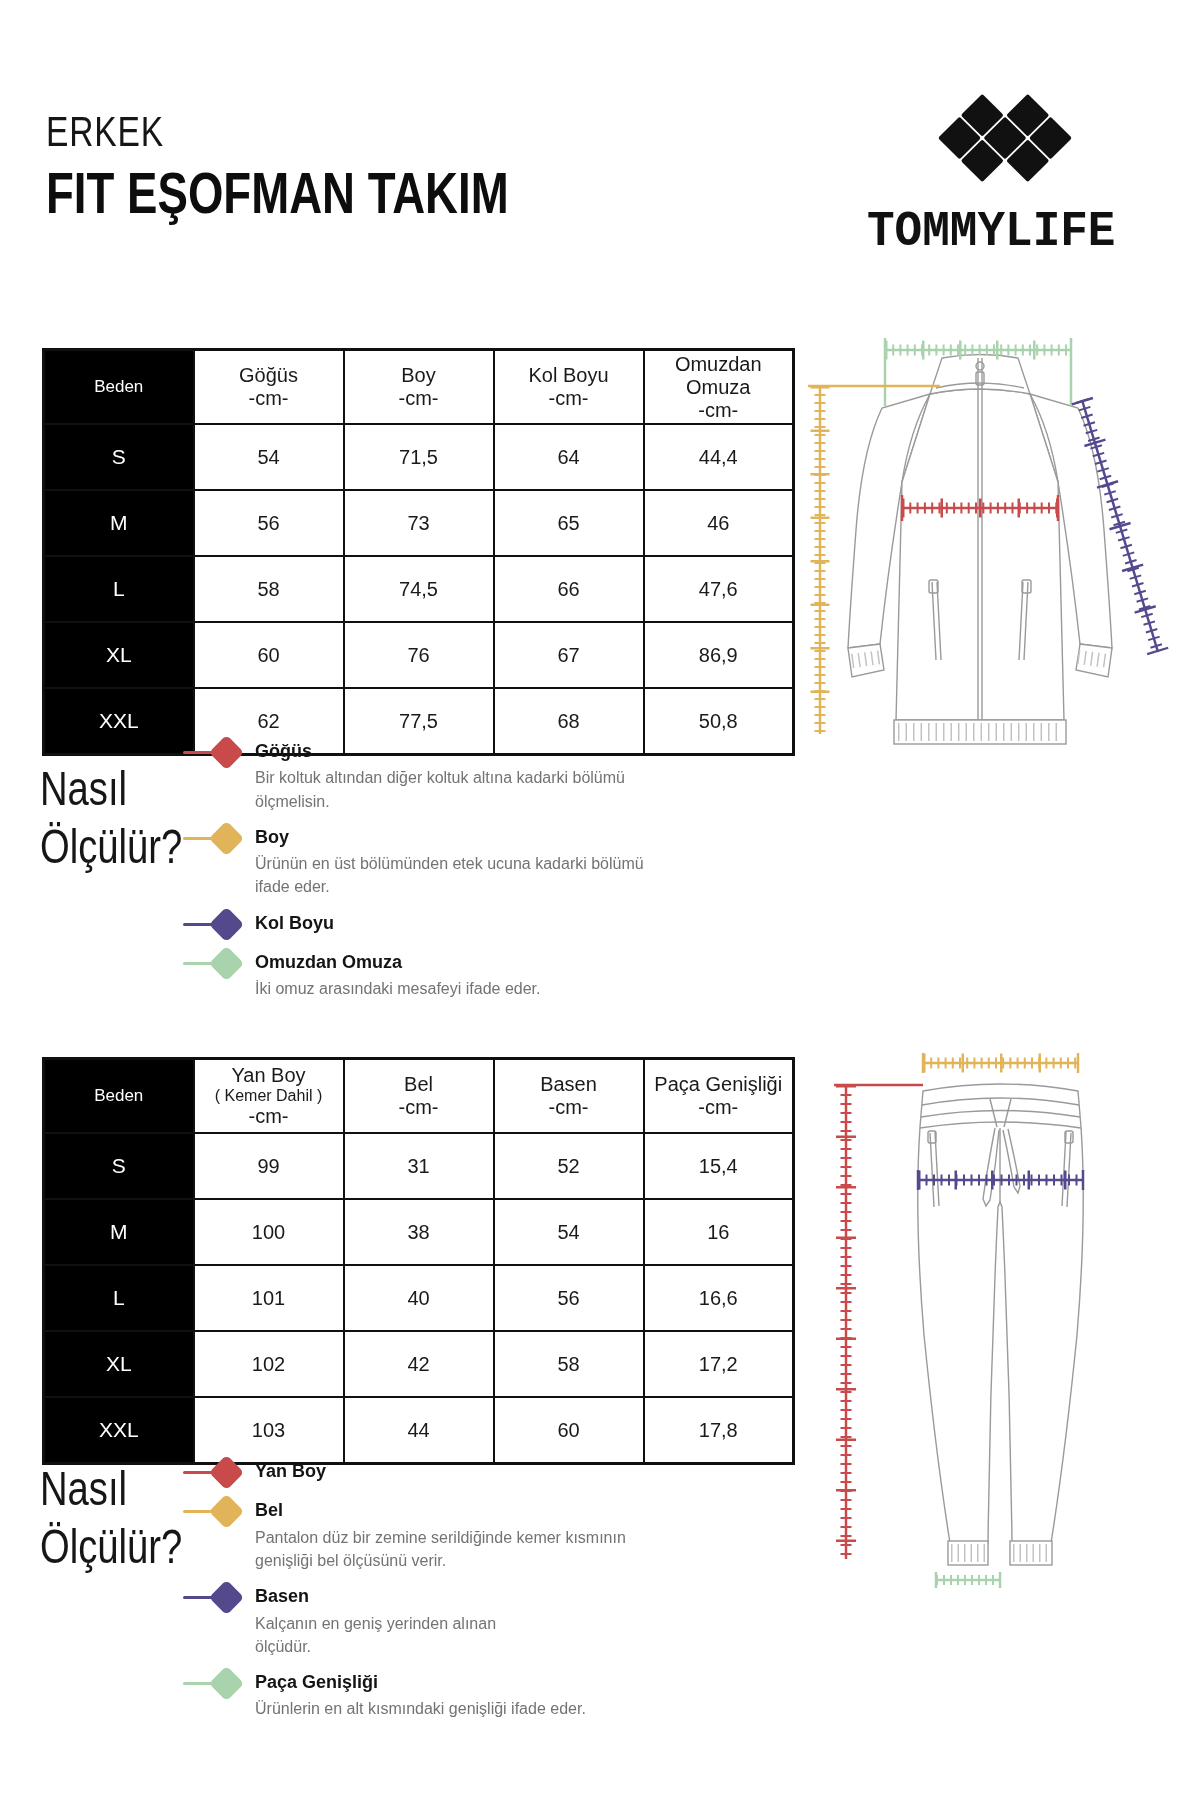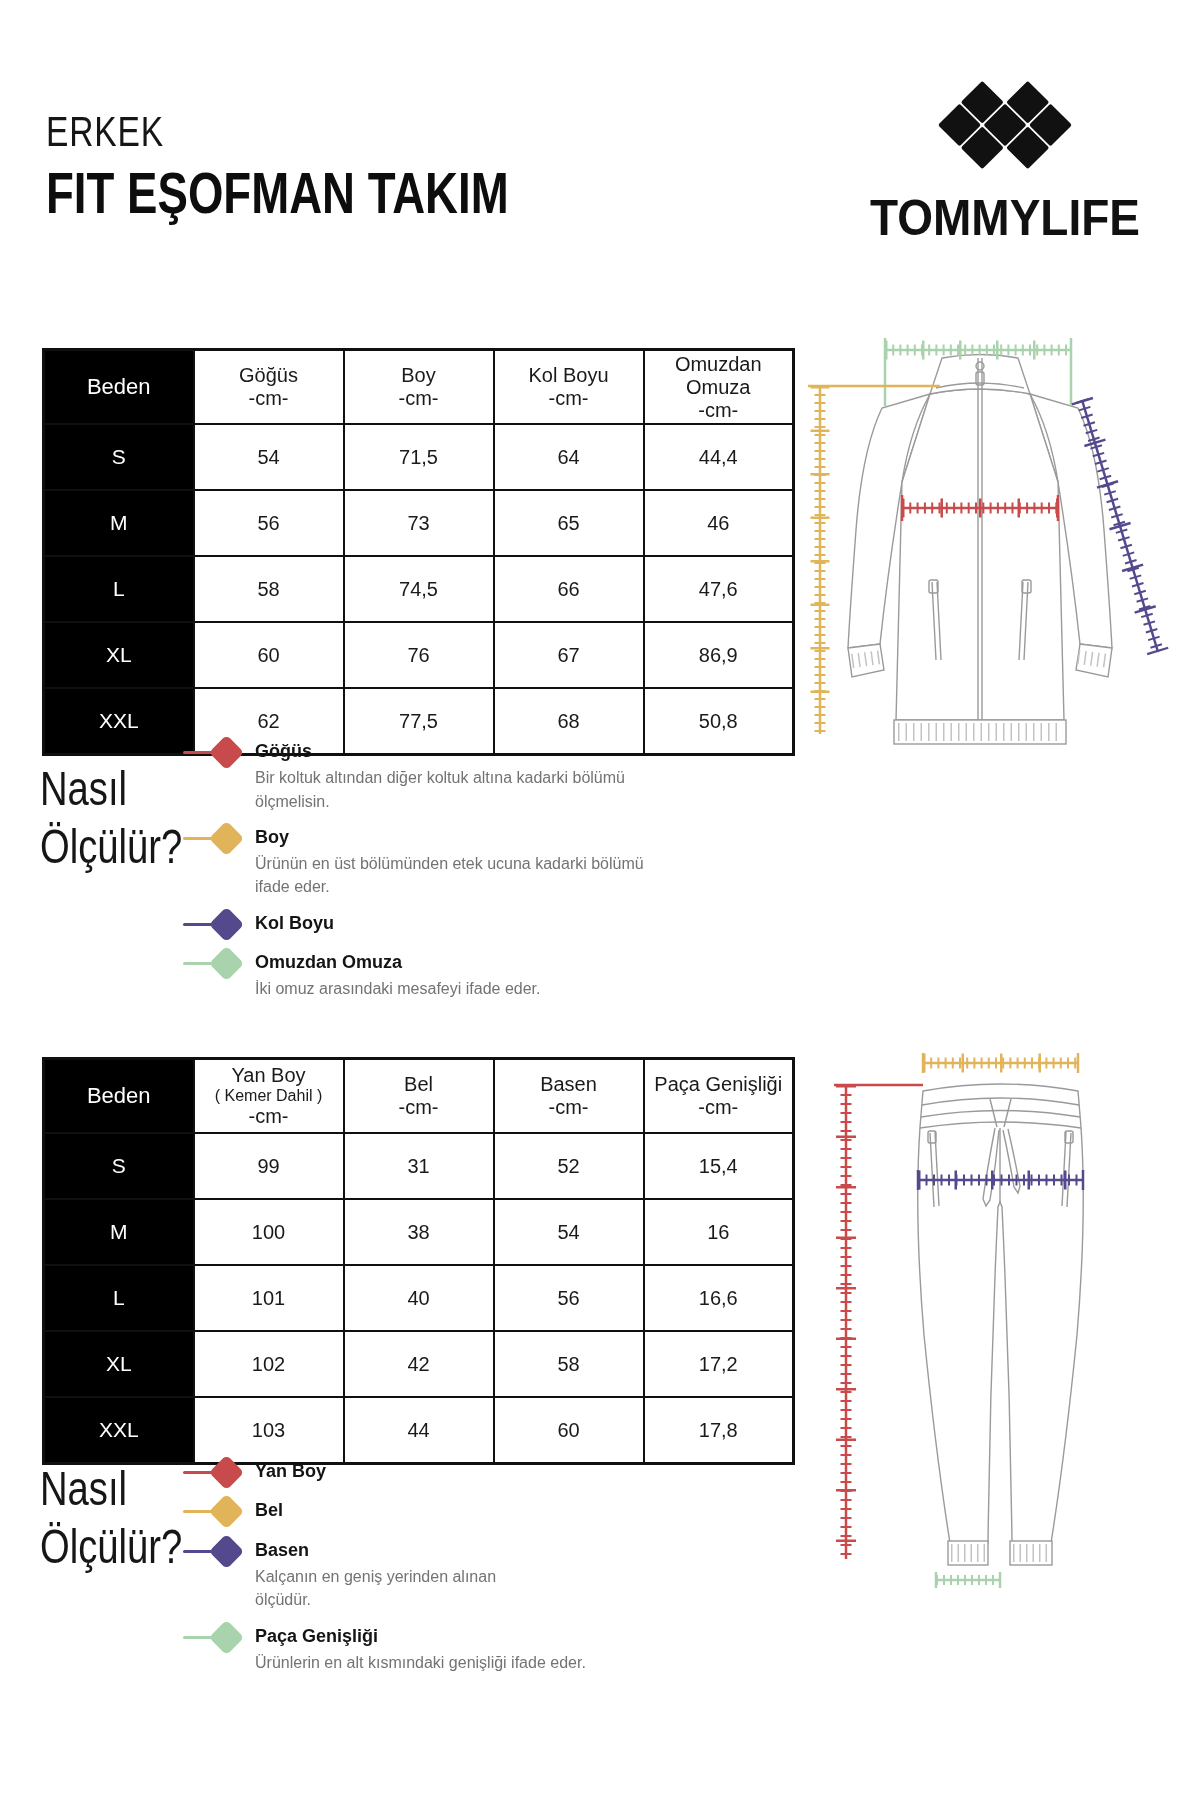--- a/index.html
+++ b/index.html
@@ -7,33 +7,33 @@
   }
   html,body{margin:0;padding:0;background:#fff;}
   body{font-family:"Liberation Sans","DejaVu Sans",sans-serif;color:#1a1a1a;}
   .page{position:relative;width:1200px;height:1800px;background:#fff;overflow:hidden;}
 
   
   .category-label{position:absolute;left:46px;top:108px;font-size:42px;font-weight:400;color:#161616;
     transform:scaleX(0.80);transform-origin:left top;letter-spacing:1px;white-space:nowrap;}
   .page-title{position:absolute;left:46px;top:160px;font-size:57px;font-weight:700;color:#0d0d0d;
     transform:scaleX(0.80);transform-origin:left top;letter-spacing:0;white-space:nowrap;}
-  .logo{position:absolute;left:855px;top:77px;width:300px;text-align:center;}
+  .logo{position:absolute;left:855px;top:90px;width:300px;font-family:Liberation Mono, monospace;}
   .brand-name{font-size:50px;font-weight:700;color:#111;transform:scaleX(0.92);transform-origin:center top;
     margin-top:6px;letter-spacing:0;white-space:nowrap;}
 
   
   .size-table{border-collapse:collapse;table-layout:fixed;width:750px;background:#fff;}
   .size-table col{width:150px;}
   .size-table th,.size-table td{border:2.5px solid var(--c-ink);text-align:center;vertical-align:middle;padding:0 6px;}
   .size-table{border:3px solid var(--c-ink);}
   .size-table thead th{height:72px;font-weight:400;font-size:20px;line-height:1.15;}
   .size-table tbody td{height:64px;font-size:20px;}
   .size-table .size-col{background:#000;color:#fff;font-size:21px;}
-  .size-table thead .size-col{font-size:22px;}
+  .size-table thead .size-col{font-size:17px;}
   .col-label,.col-sub,.col-unit{display:block;line-height:1.15;}
   .col-sub{font-size:16px;}
   .col-sub:empty{display:none;}
   .table-jacket{position:absolute;left:42px;top:348px;}
   .table-pants{position:absolute;left:42px;top:1057px;}
 
   
   .measure-heading{position:absolute;left:40px;font-size:49px;font-weight:400;color:#161616;line-height:1.18;
     transform:scaleX(0.78);transform-origin:left top;white-space:nowrap;}
   .measure-heading.h1{top:760px;}
@@ -395,20 +395,22 @@
           <span class="legend-title" style="display:block">Yan Boy</span>
         </span>
     </div>
     <div class="legend-item">
       <span class="legend-marker c-yellow">
           <span class="lm-line"></span>
           <span class="lm-diamond"></span>
         </span>
       <span>
           <span class="legend-title" style="display:block">Bel</span>
+          <span class="legend-desc" style="display:block">Pantalon düz bir zemine serildiğinde kemer kısmının
+genişliği bel ölçüsünü verir.</span>
         </span>
     </div>
     <div class="legend-item">
       <span class="legend-marker c-purple">
           <span class="lm-line"></span>
           <span class="lm-diamond"></span>
         </span>
       <span>
           <span class="legend-title" style="display:block">Basen</span>
           <span class="legend-desc" style="display:block">Kalçanın en geniş yerinden alınan

